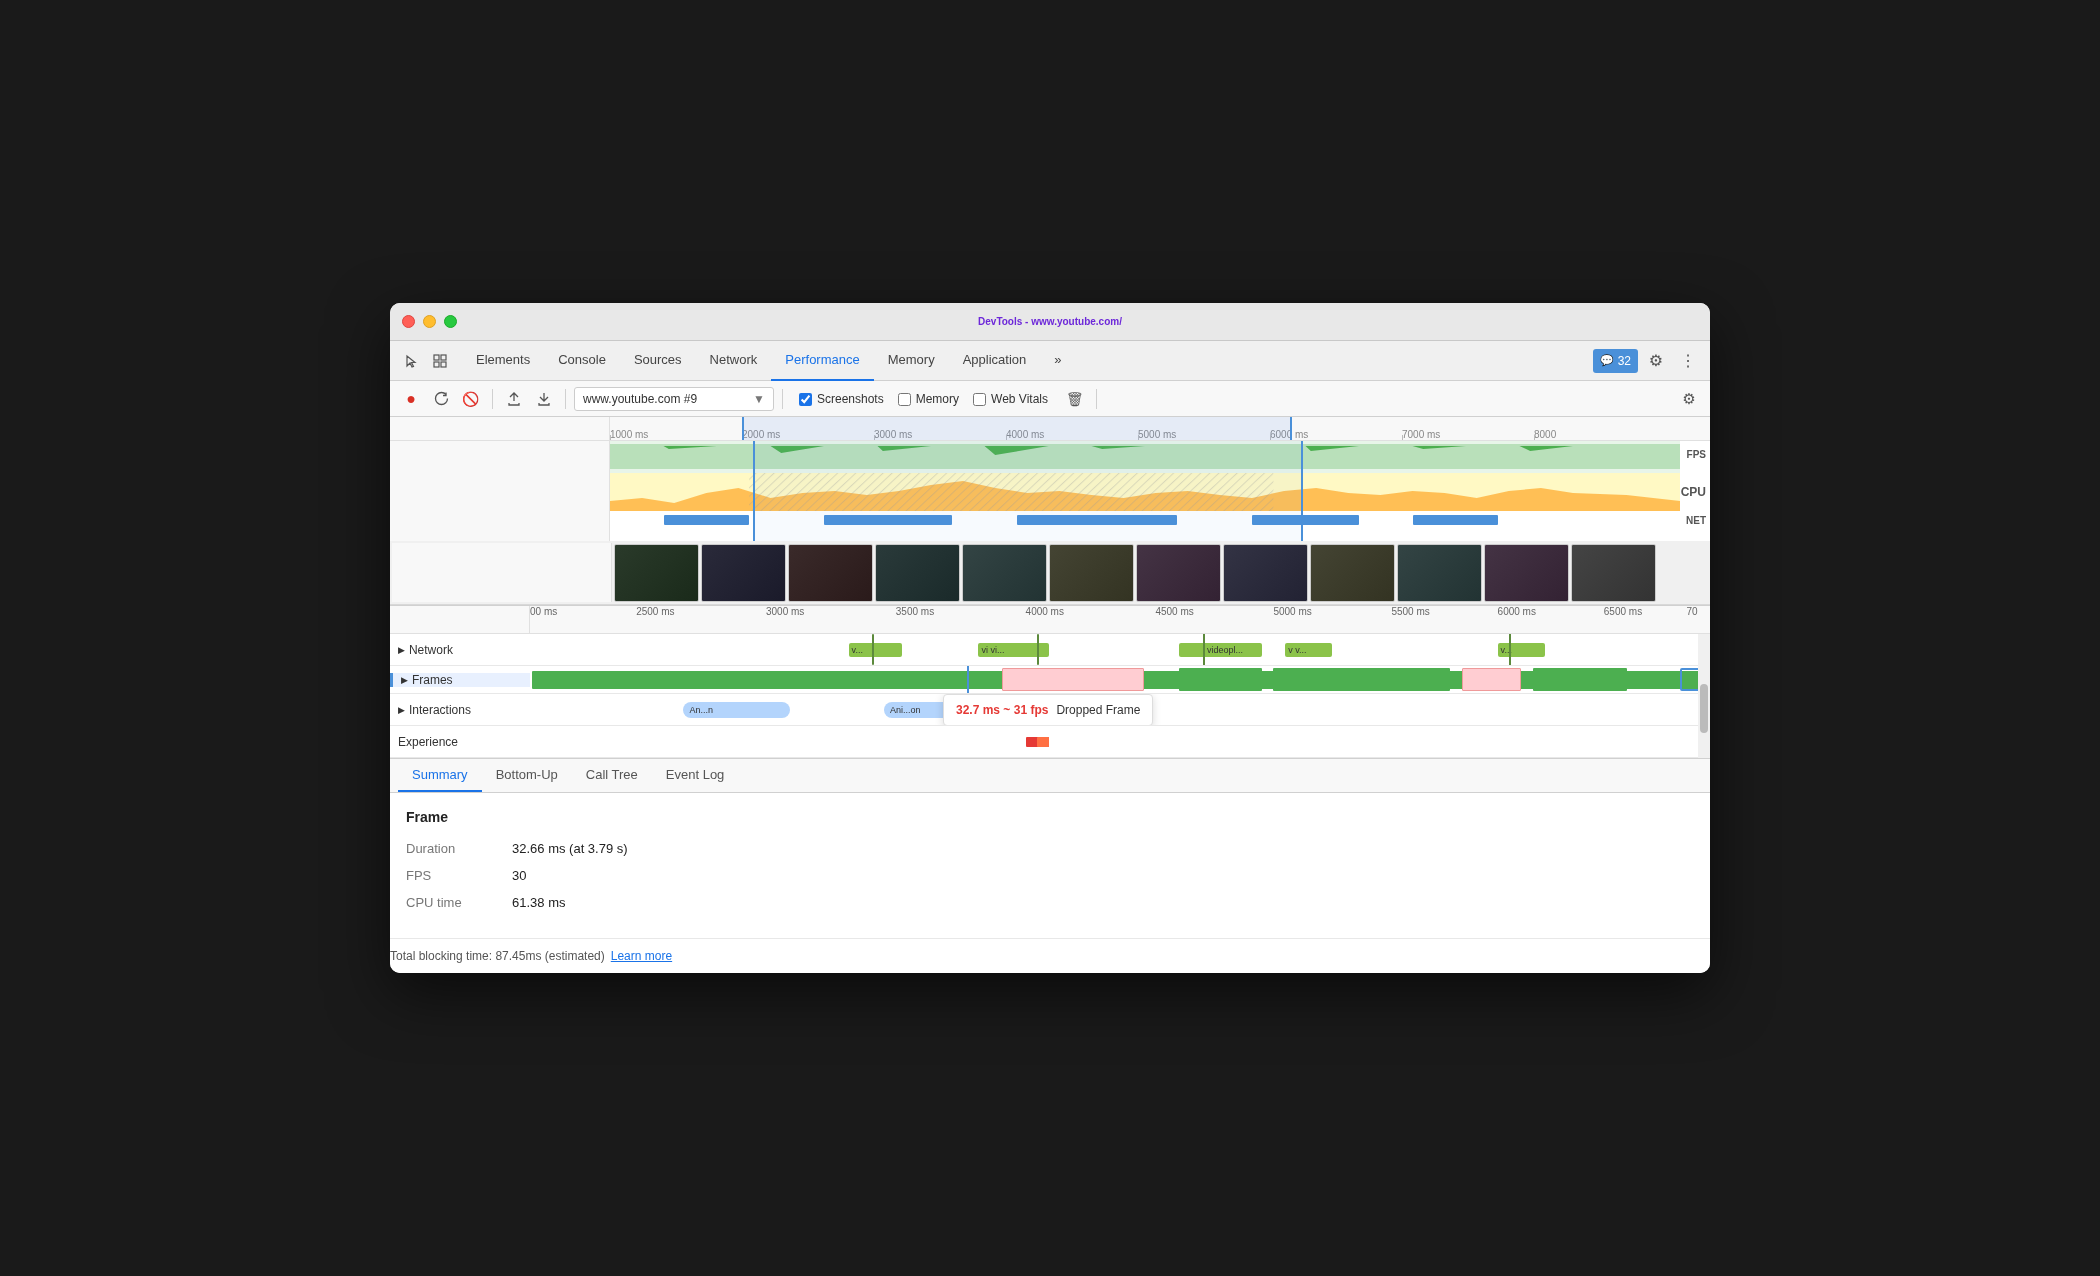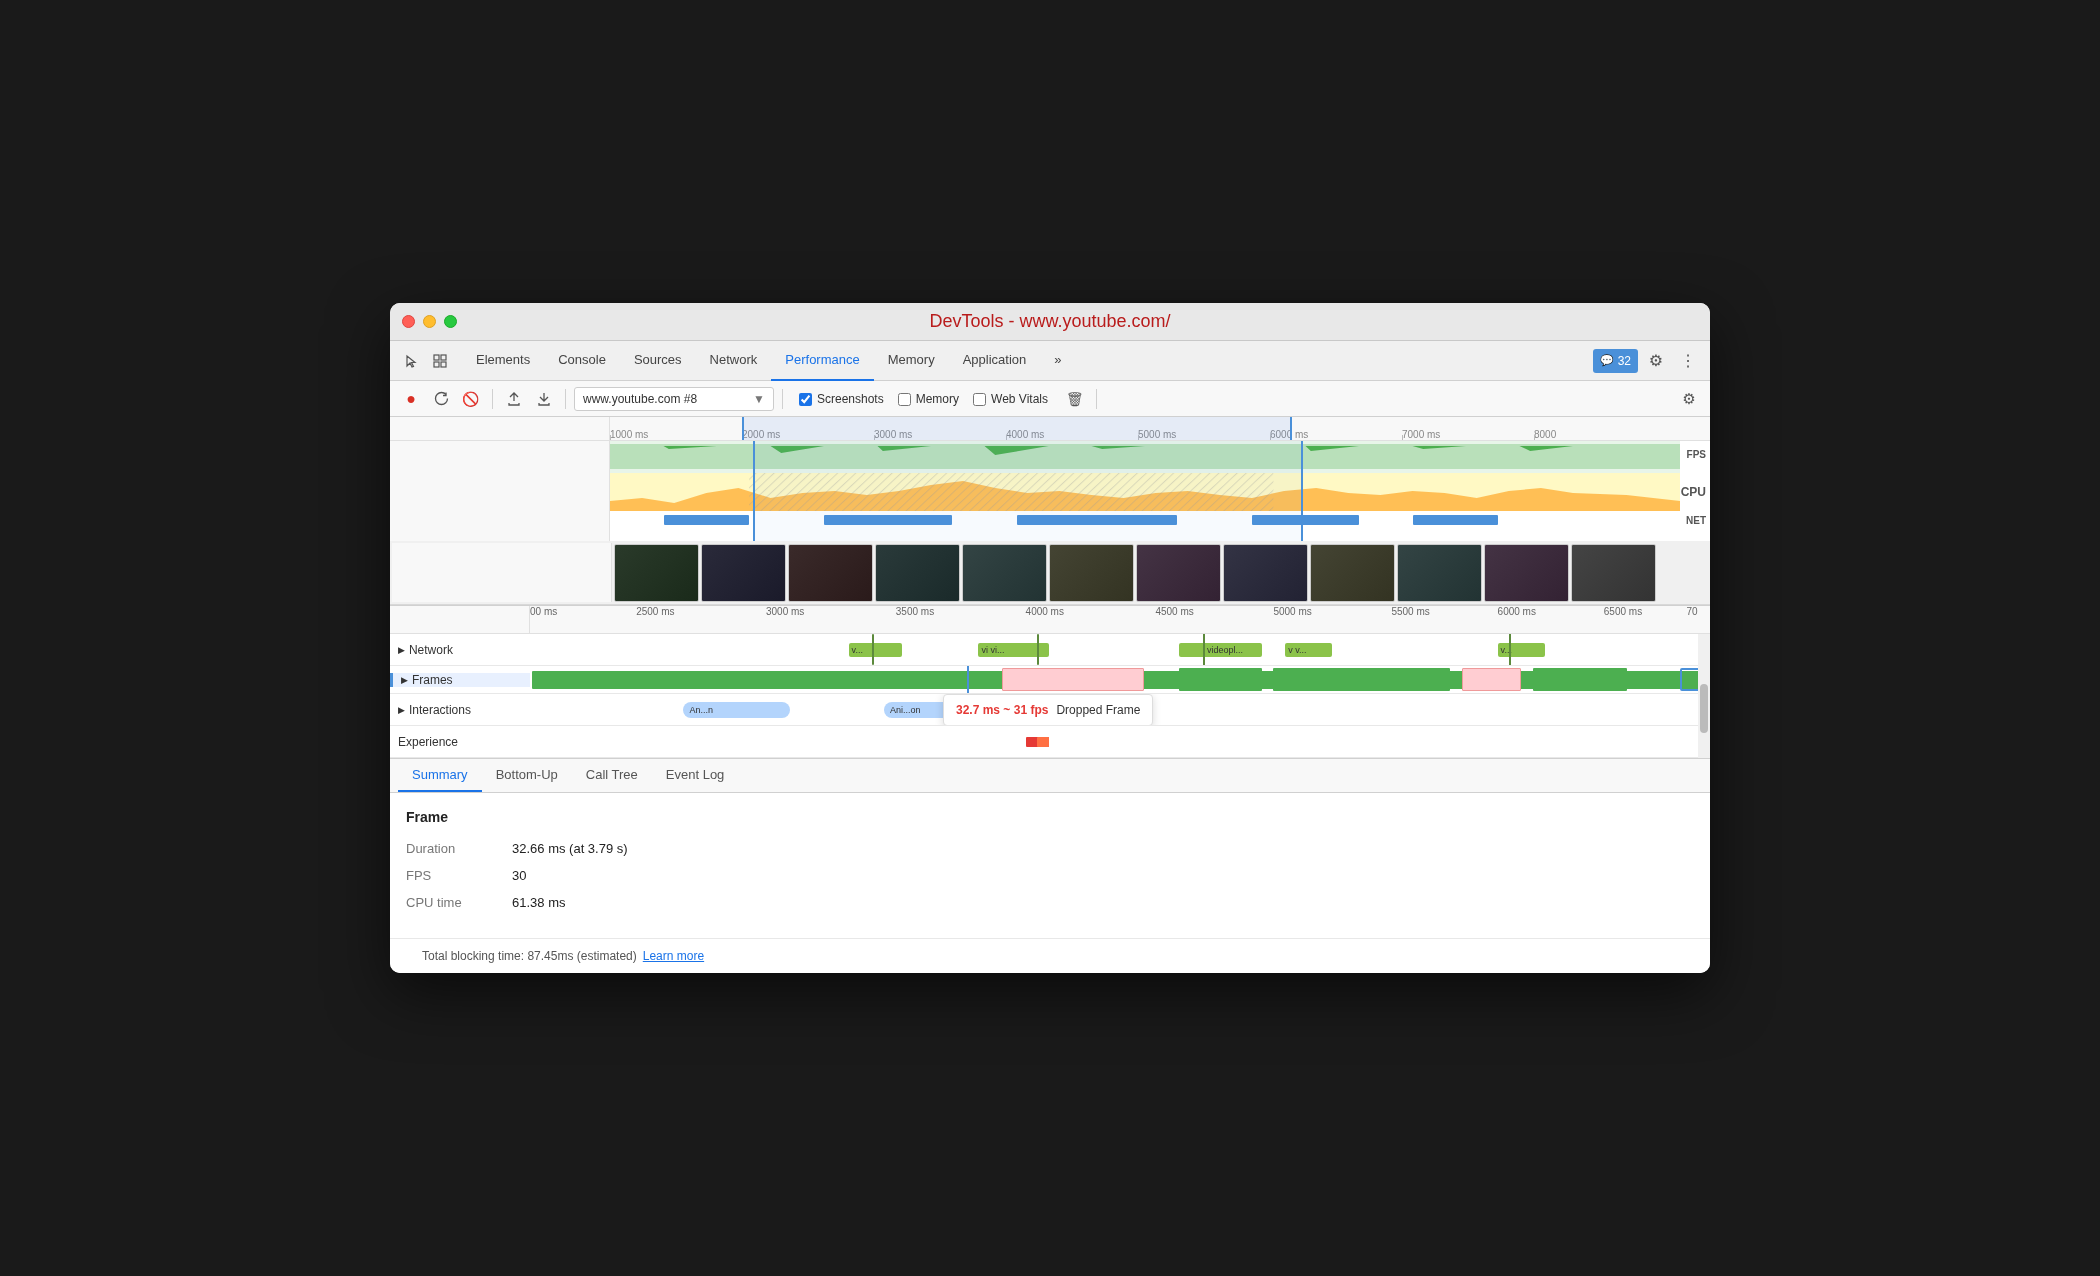--- a/index.html
+++ b/index.html
@@ -38,23 +38,23 @@
       border-radius: 50%;
       cursor: pointer;
     }
     .tl-red { background: #ff5f57; border: 1px solid #e0443e; }
     .tl-yellow { background: #ffbd2e; border: 1px solid #dea123; }
     .tl-green { background: #28c940; border: 1px solid #1aab29; }
     .title-text {
       position: absolute;
       left: 50%;
       transform: translateX(-50%);
-      font-size: 18px;
-      color: #b91c1c;
-      font-weight: 400;
+      font-size: 10px;
+      color: #6d28d9;
+      font-weight: 700;
     }
     
     .devtools-tabs {
       background: #f0f0f0;
       border-bottom: 1px solid #d0d0d0;
       display: flex;
       align-items: center;
       height: 40px;
       padding: 0 8px;
     }
@@ -367,21 +367,21 @@
     .stat-label {
       font-size: 13px;
       color: #777;
       width: 90px;
     }
     .stat-value {
       font-size: 13px;
       color: #222;
     }
     .bottom-footer {
-      padding: 10px 32px;
+      padding: 10px 0;
       border-top: 1px solid #e8e8e8;
       font-size: 12px;
       color: #555;
       display: flex;
       gap: 6px;
       align-items: center;
     }
     .learn-more {
       color: #1a73e8;
       cursor: pointer;
@@ -465,21 +465,21 @@
         </svg>
     </div>
     <div class="toolbar-btn">
       <svg width="14" height="14" viewBox="0 0 14 14">
           <path d="M7 1 L7 9 M3 5 L7 9 L11 5" fill="none" stroke="#555" stroke-width="1.3"></path>
           <path d="M2 11 L2 13 L12 13 L12 11" fill="none" stroke="#555" stroke-width="1.3"></path>
         </svg>
     </div>
     <div class="toolbar-sep"></div>
     <div class="url-select">
-      <span style="font-size:12px;">www.youtube.com #8</span>
+      <span style="font-size:12px;">www.youtube.com #9</span>
       <span style="margin-left:auto; color:#777;">▼</span>
     </div>
     <div class="toolbar-sep"></div>
     <div class="checkbox-group">
       <label class="checkbox-item">
         <input type="checkbox" checked="" style="">
         <span>Screenshots</span>
       </label>
       <label class="checkbox-item">
         <input type="checkbox" style="">

